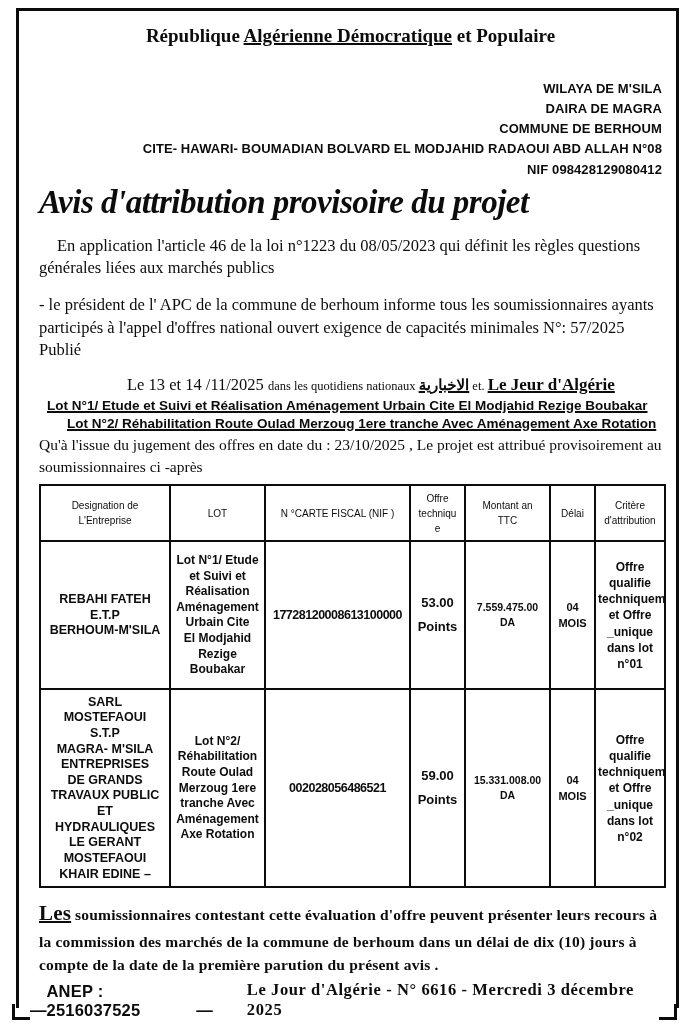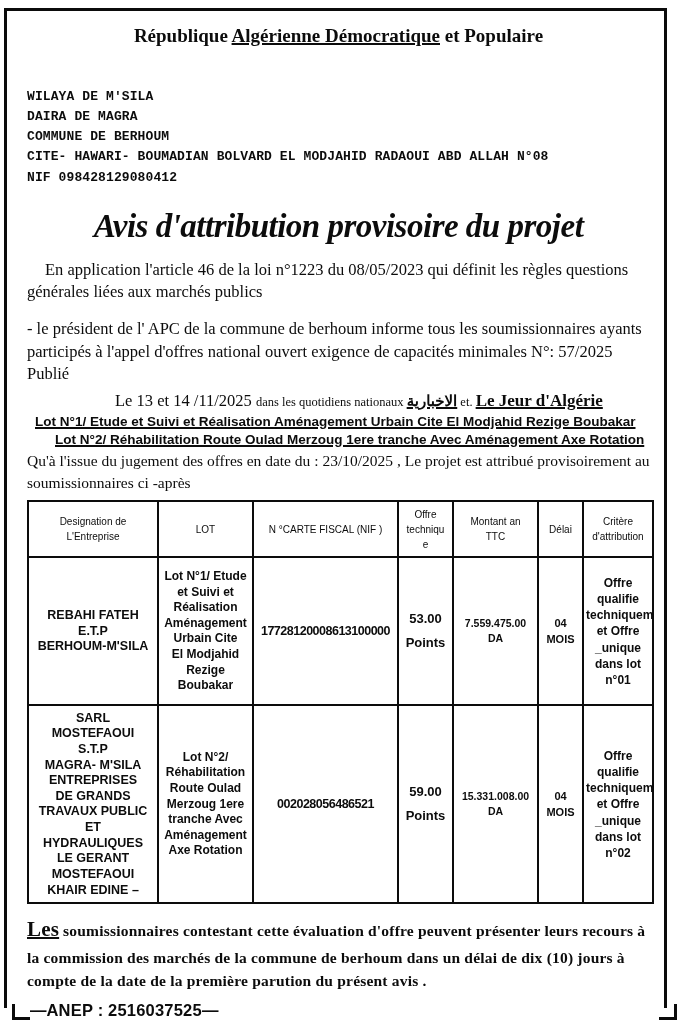--- a/index.html
+++ b/index.html
@@ -3,46 +3,47 @@
 <meta charset="utf-8">
 <style>
   html,body{margin:0;padding:0;}
   body{
     width:692px;height:1024px;position:relative;
     background:#ffffff;color:#0c0c0c;
     font-family:"Liberation Serif", serif;
     -webkit-font-smoothing:none;
   }
   .frame{
-    position:absolute;left:4px;top:8px;width:663px;height:1000px;
+    position:absolute;left:16px;top:8px;width:663px;height:1000px;
     border:3px solid #0b0b0b;border-bottom:none;box-sizing:border-box;
   }
   .content{padding:10px 14px 0 20px;}
 
   .republic{
     text-align:center;font-weight:bold;font-size:19px;margin-top:4px;
     letter-spacing:0px;
   }
   .republic .ul{text-decoration:underline;text-decoration-thickness:2px;}
 
   .org-block{
-    margin-top:40px;font-family:Liberation Mono, monospace;
+    margin-top:32px;font-family:Liberation Sans, sans-serif;
     font-weight:bold;font-size:13px;line-height:1.55;letter-spacing:0.1px;
     white-space:pre-line;
+    text-align:right;
   }
 
   .big-title{
-    text-align:center;font-style:italic;font-weight:bold;font-size:33px;
-    margin-top:20px;letter-spacing:-0.5px;
+    text-align:left;font-style:italic;font-weight:bold;font-size:33px;
+    margin-top:4px;letter-spacing:-0.5px;
   }
 
   .para{font-size:16.5px;line-height:1.35;margin:14px 6px 0 0;text-indent:18px;}
   .para.no-indent{text-indent:0;margin-top:15px;}
 
-  .pub-line{margin-top:6px;padding-left:88px;font-size:16.5px;}
+  .pub-line{margin-top:14px;padding-left:88px;font-size:16.5px;}
   .pub-line .small{font-size:12.5px;}
   .pub-line .arabic{
     font-weight:bold;font-size:15px;text-decoration:underline;
     text-decoration-thickness:2px;
   }
   .pub-line .journal{
     font-weight:bold;font-size:17px;text-decoration:underline;
     text-decoration-thickness:2px;
   }
 
@@ -227,14 +228,15 @@
     <div class="closing"><span class="les">Les</span><span>soumissionnaires contestant cette évaluation d'offre peuvent présenter leurs recours à la commission des marchés de la commune de berhoum dans un délai de dix (10) jours à compte de la date de la première parution du présent avis .</span></div>
 
   </div>
 </div>
 
 <div class="footer">
   <div class="corner-l"></div>
   <span class="dash">—</span>
   <span class="anep">ANEP : 2516037525</span>
   <span class="dash">—</span>
+  <span class="journal-foot">Le Jour d'Algérie - N° 6616 - Mercredi 3 décembre 2025</span>
   <div class="corner-r"></div>
 </div>
 
 </body></html>

